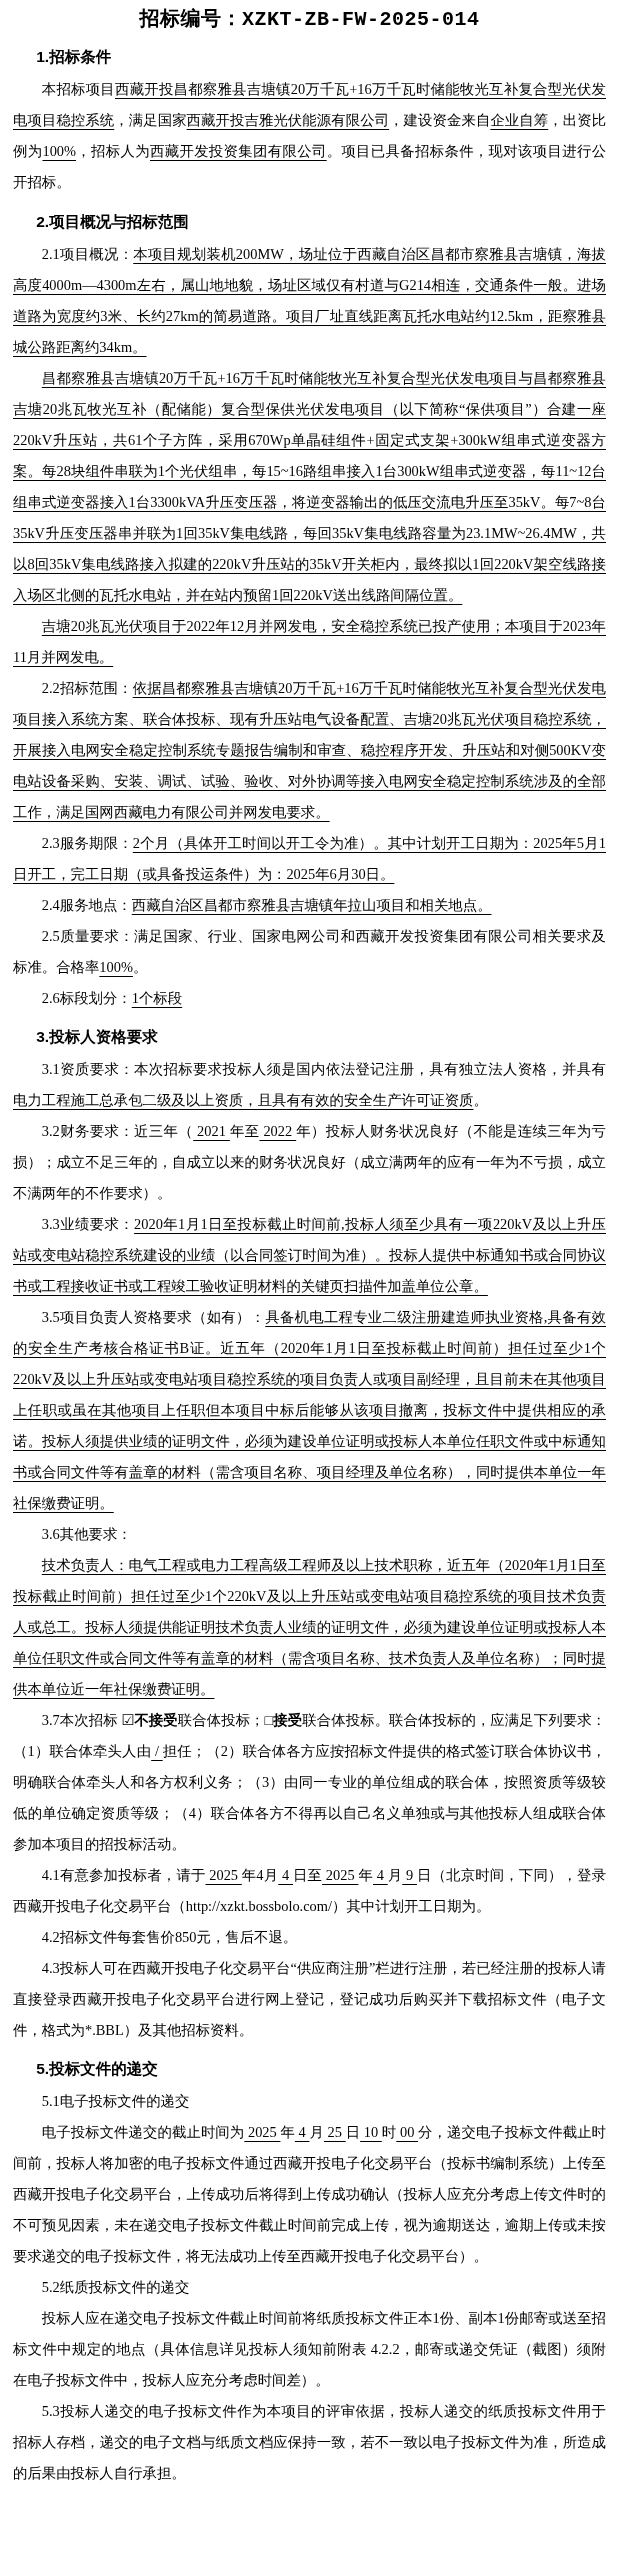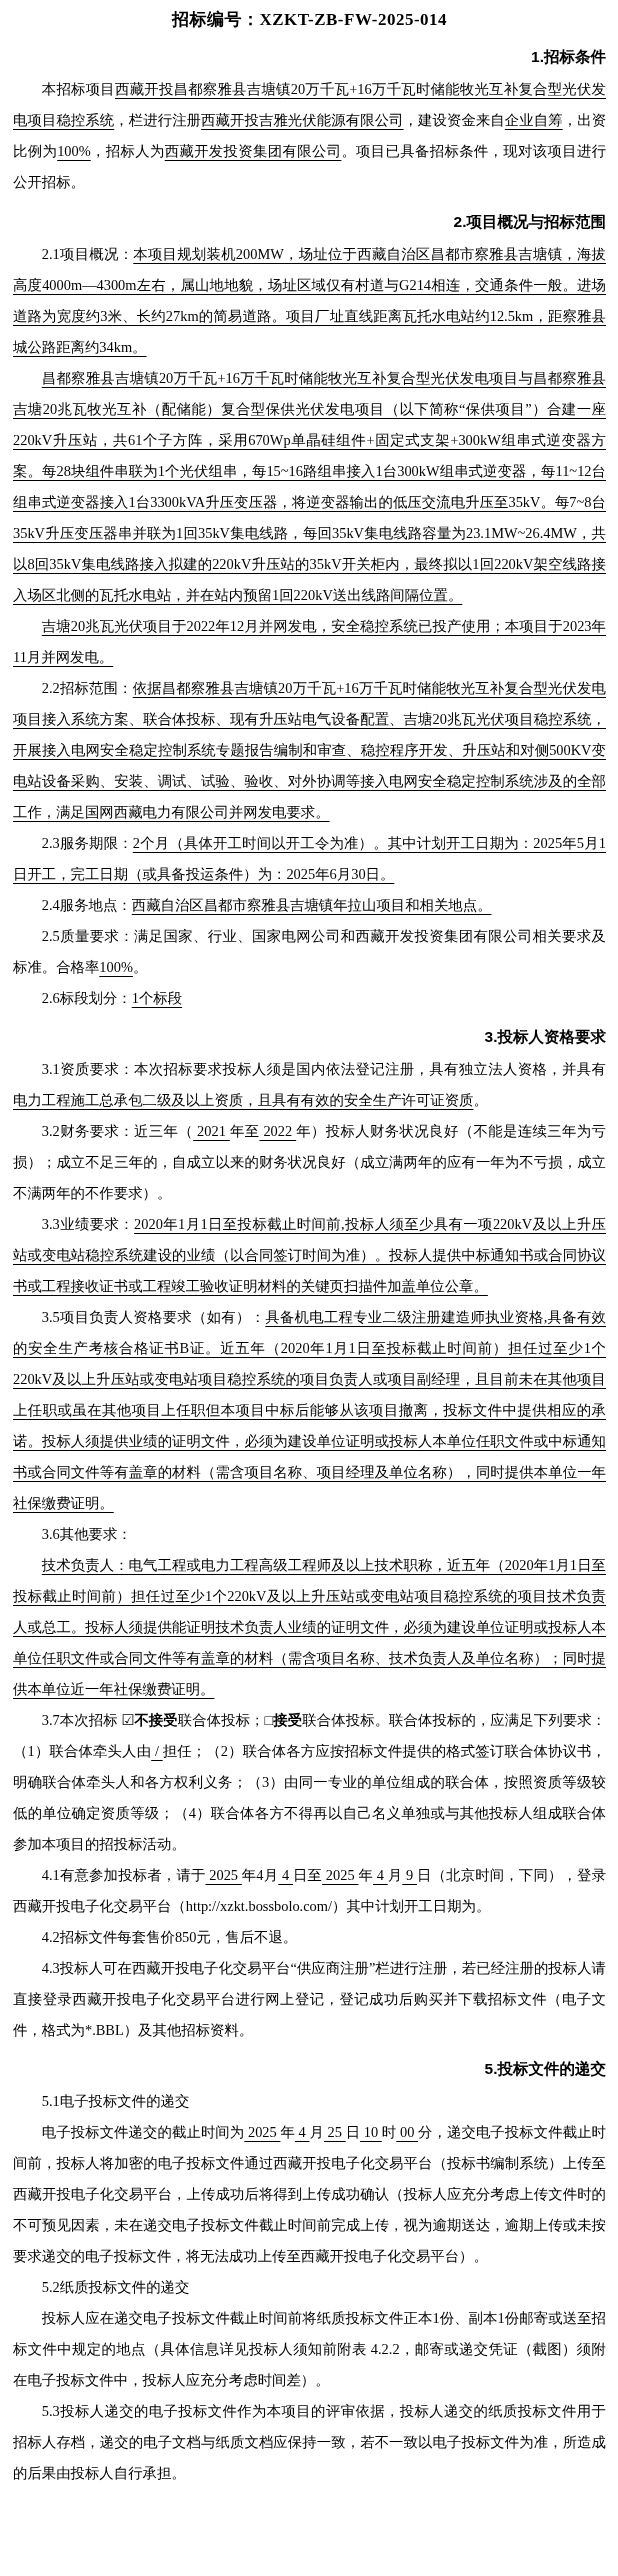--- a/index.html
+++ b/index.html
@@ -11,35 +11,34 @@
     box-sizing:border-box;
     padding:5.2px 13px 15.5px 13px;
     font-family:"Liberation Serif","DejaVu Serif",serif;
     font-size:14.4px;
     line-height:31px;
     color:#000000;
     overflow:hidden;
   }
   .doc-title{
     text-align:center;
-    font-family:Liberation Serif, serif;
+    font-family:Liberation Mono, monospace;
     font-weight:bold;
-    font-size:17px;
+    font-size:20px;
     line-height:28px;
     margin:1px 0 6.2px 0;
     letter-spacing:0.5px;
   }
   .h{
     font-family:"Liberation Sans","DejaVu Sans",sans-serif;
     font-weight:bold;
     font-size:15.5px;
     line-height:31px;
     text-indent:1.5em;
     margin:7.2px 0 2.1px 0;
-    text-align:right;
   }
   .para{
     margin:0;
     text-indent:2em;
     text-align:justify;
   }
   .u{
     text-decoration:underline;
     text-underline-offset:4.1px;
     text-decoration-thickness:1px;
@@ -52,21 +51,21 @@
 </style>
 </head>
 <body>
 
 <div class="page">
 
   <div class="doc-title">招标编号：XZKT-ZB-FW-2025-014</div>
 
   <div id="doc-body">
       <div class="h">1.招标条件</div>
-      <p class="para"><span>本招标项目</span><span class="u">西藏开投昌都察雅县吉塘镇20万千瓦+16万千瓦时储能牧光互补复合型光伏发电项目稳控系统</span><span>，栏进行注册</span><span class="u">西藏开投吉雅光伏能源有限公司</span><span>，建设资金来自</span><span class="u">企业自筹</span><span>，出资比例为</span><span class="u">100%</span><span>，招标人为</span><span class="u">西藏开发投资集团有限公司</span><span>。项目已具备招标条件，现对该项目进行公开招标。</span></p>
+      <p class="para"><span>本招标项目</span><span class="u">西藏开投昌都察雅县吉塘镇20万千瓦+16万千瓦时储能牧光互补复合型光伏发电项目稳控系统</span><span>，满足国家</span><span class="u">西藏开投吉雅光伏能源有限公司</span><span>，建设资金来自</span><span class="u">企业自筹</span><span>，出资比例为</span><span class="u">100%</span><span>，招标人为</span><span class="u">西藏开发投资集团有限公司</span><span>。项目已具备招标条件，现对该项目进行公开招标。</span></p>
       <div class="h">2.项目概况与招标范围</div>
       <p class="para"><span>2.1项目概况：</span><span class="u">本项目规划装机200MW，场址位于西藏自治区昌都市察雅县吉塘镇，海拔高度4000m—4300m左右，属山地地貌，场址区域仅有村道与G214相连，交通条件一般。进场道路为宽度约3米、长约27km的简易道路。项目厂址直线距离瓦托水电站约12.5km，距察雅县城公路距离约34km。</span></p>
       <p class="para"><span class="u">昌都察雅县吉塘镇20万千瓦+16万千瓦时储能牧光互补复合型光伏发电项目与昌都察雅县吉塘20兆瓦牧光互补（配储能）复合型保供光伏发电项目（以下简称“保供项目”）合建一座220kV升压站，共61个子方阵，采用670Wp单晶硅组件+固定式支架+300kW组串式逆变器方案。每28块组件串联为1个光伏组串，每15~16路组串接入1台300kW组串式逆变器，每11~12台组串式逆变器接入1台3300kVA升压变压器，将逆变器输出的低压交流电升压至35kV。每7~8台35kV升压变压器串并联为1回35kV集电线路，每回35kV集电线路容量为23.1MW~26.4MW，共以8回35kV集电线路接入拟建的220kV升压站的35kV开关柜内，最终拟以1回220kV架空线路接入场区北侧的瓦托水电站，并在站内预留1回220kV送出线路间隔位置。</span></p>
       <p class="para"><span class="u">吉塘20兆瓦光伏项目于2022年12月并网发电，安全稳控系统已投产使用；本项目于2023年11月并网发电。</span></p>
       <p class="para"><span>2.2招标范围：</span><span class="u">依据昌都察雅县吉塘镇20万千瓦+16万千瓦时储能牧光互补复合型光伏发电项目接入系统方案、联合体投标、现有升压站电气设备配置、吉塘20兆瓦光伏项目稳控系统，开展接入电网安全稳定控制系统专题报告编制和审查、稳控程序开发、升压站和对侧500KV变电站设备采购、安装、调试、试验、验收、对外协调等接入电网安全稳定控制系统涉及的全部工作，满足国网西藏电力有限公司并网发电要求。</span></p>
       <p class="para"><span>2.3服务期限：</span><span class="u">2个月（具体开工时间以开工令为准）。其中计划开工日期为：2025年5月1日开工，完工日期（或具备投运条件）为：2025年6月30日。</span></p>
       <p class="para"><span>2.4服务地点：</span><span class="u">西藏自治区昌都市察雅县吉塘镇年拉山项目和相关地点。</span></p>
       <p class="para"><span>2.5质量要求：满足国家、行业、国家电网公司和西藏开发投资集团有限公司相关要求及标准。合格率</span><span class="u">100%</span><span>。</span></p>
       <p class="para"><span>2.6标段划分：</span><span class="u">1个标段</span></p>
       <div class="h">3.投标人资格要求</div>

